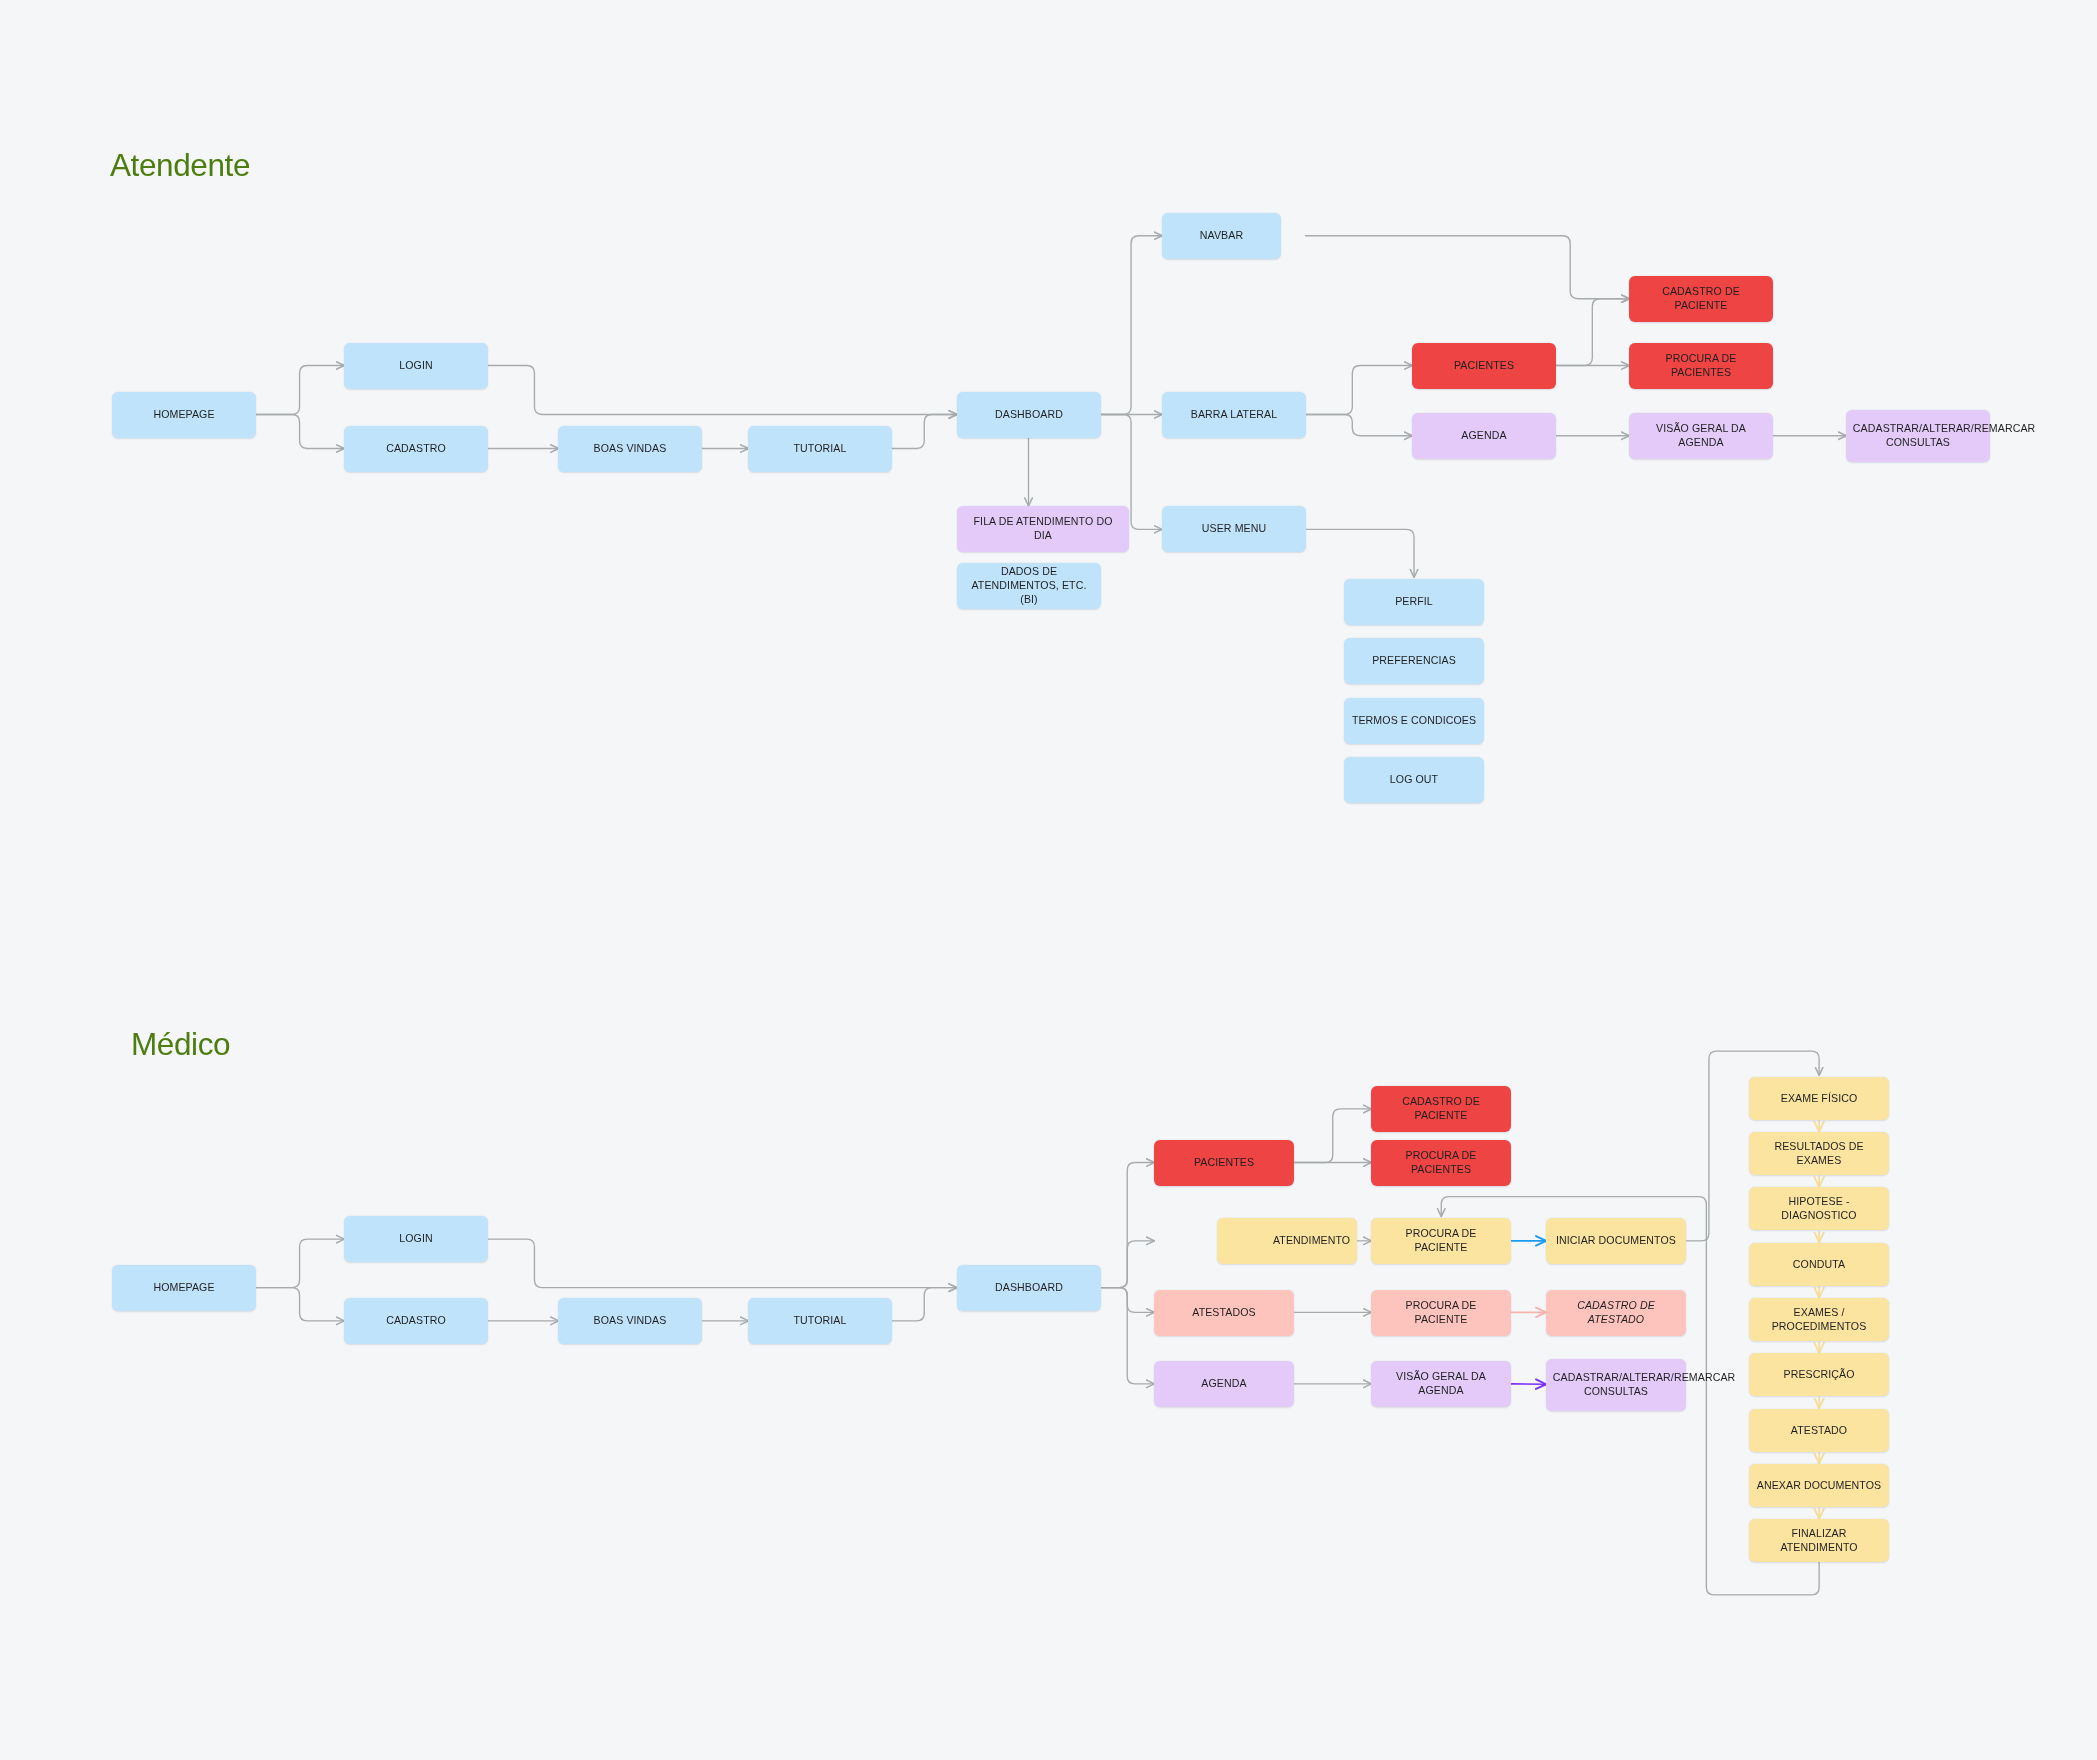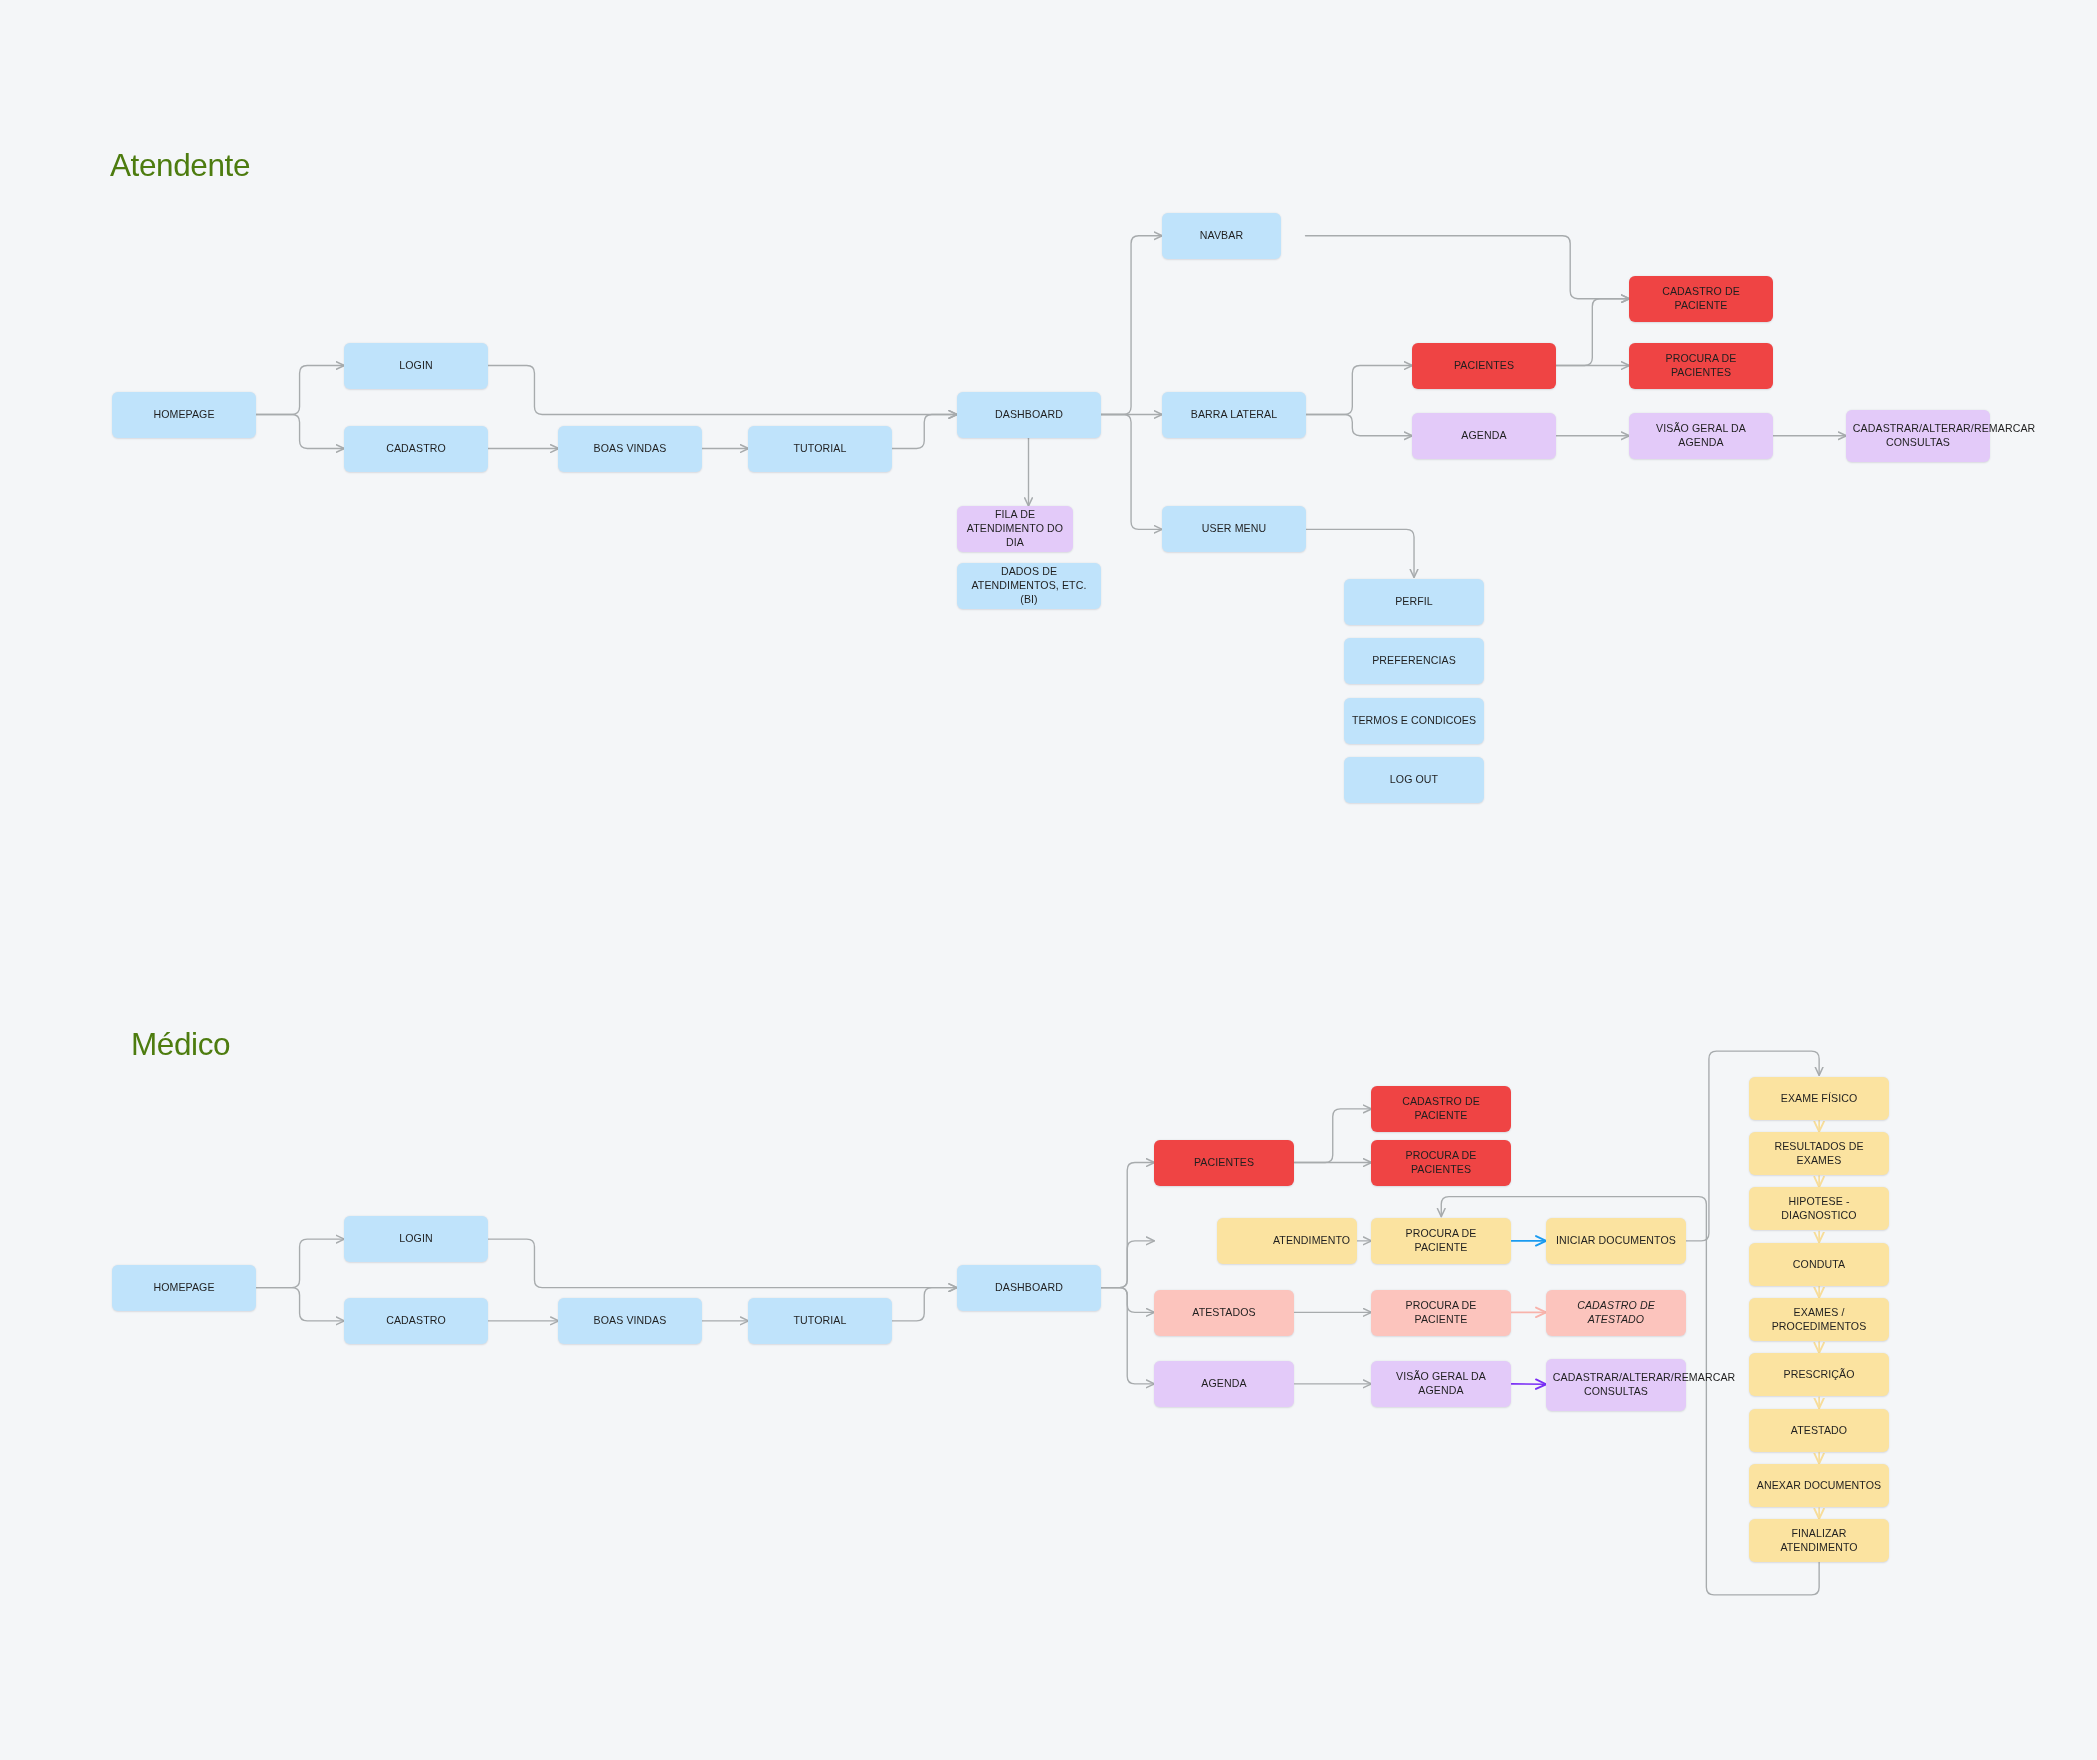--- a/index.html
+++ b/index.html
@@ -137,21 +137,21 @@
       </div>
       <div class="node c-blue" style="left: 1162px; top: 213px; width: 119px; height: 46px;">
         <span>NAVBAR</span>
       </div>
       <div class="node c-blue" style="left: 1162px; top: 392px; width: 144px; height: 46px;">
         <span>BARRA LATERAL</span>
       </div>
       <div class="node c-blue" style="left: 1162px; top: 506px; width: 144px; height: 46px;">
         <span>USER MENU</span>
       </div>
-      <div class="node c-purple" style="left: 957px; top: 506px; width: 116px; height: 46px;">
+      <div class="node c-purple" style="left: 957px; top: 506px; width: 172px; height: 46px;">
         <span>FILA DE ATENDIMENTO DO DIA</span>
       </div>
       <div class="node c-blue" style="left: 957px; top: 563px; width: 144px; height: 46px;">
         <span>DADOS DE ATENDIMENTOS, ETC.  (BI)</span>
       </div>
       <div class="node c-green" style="left: 1412px; top: 343px; width: 144px; height: 46px;">
         <span>PACIENTES</span>
       </div>
       <div class="node c-purple" style="left: 1412px; top: 413px; width: 144px; height: 46px;">
         <span>AGENDA</span>

